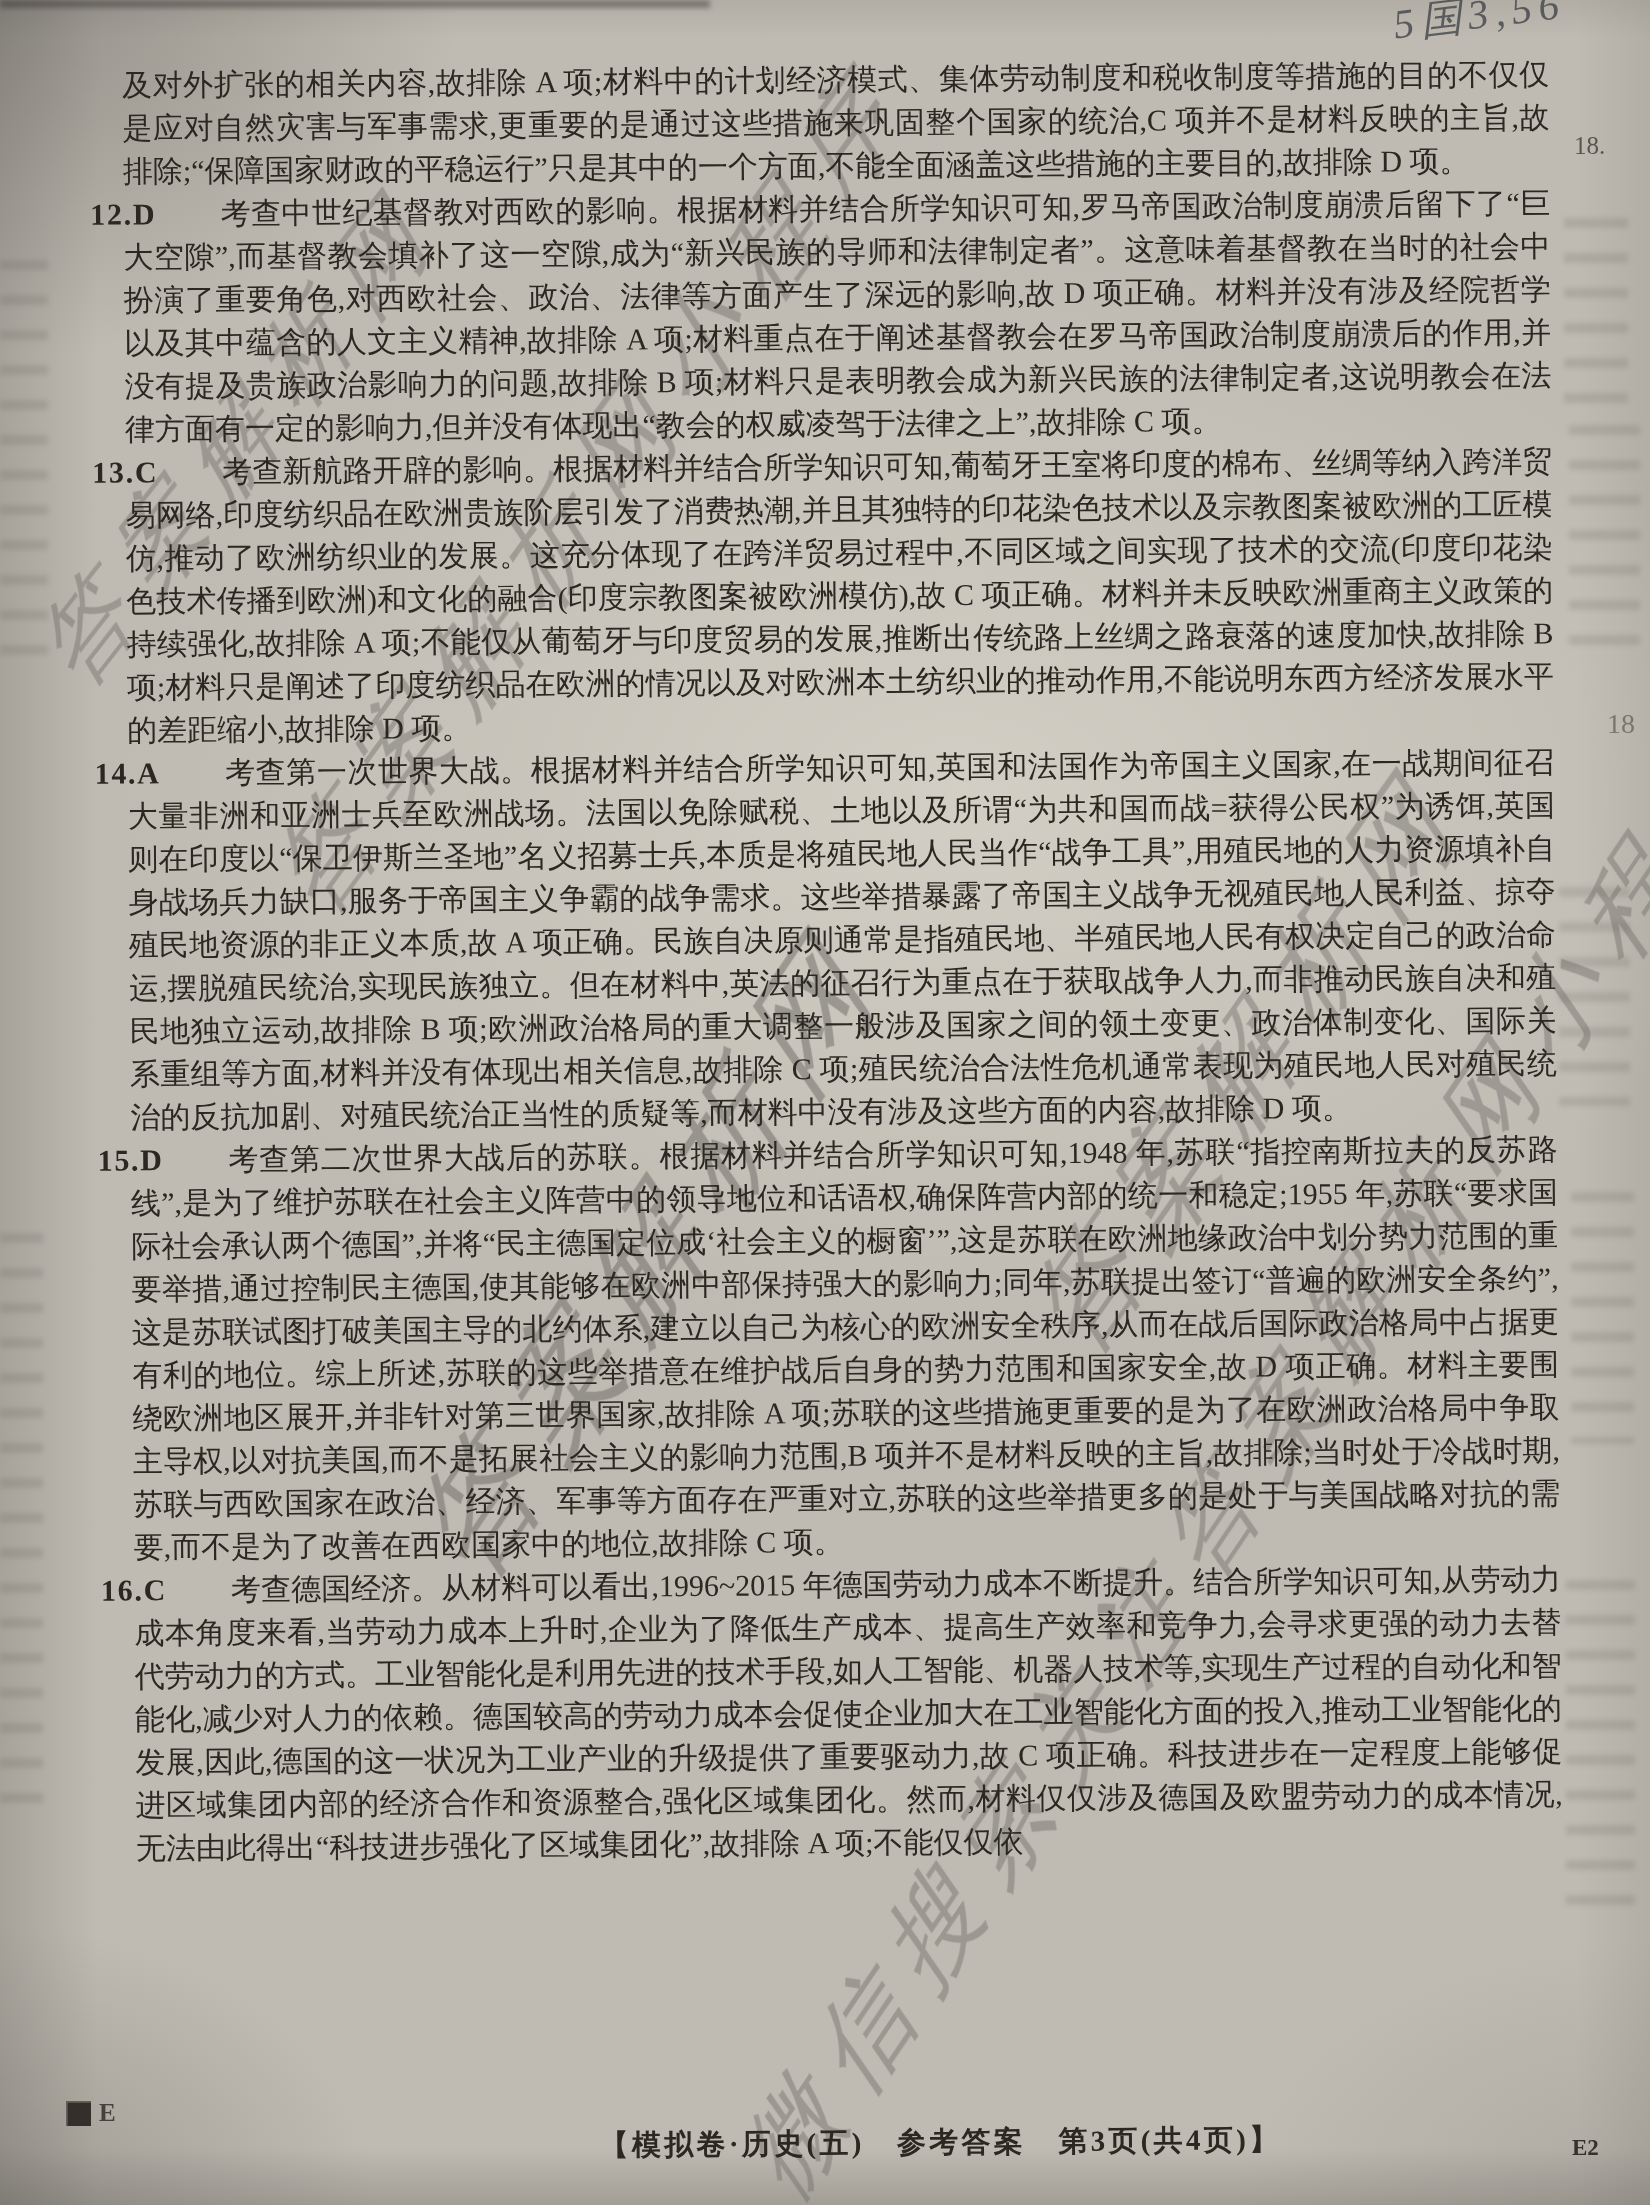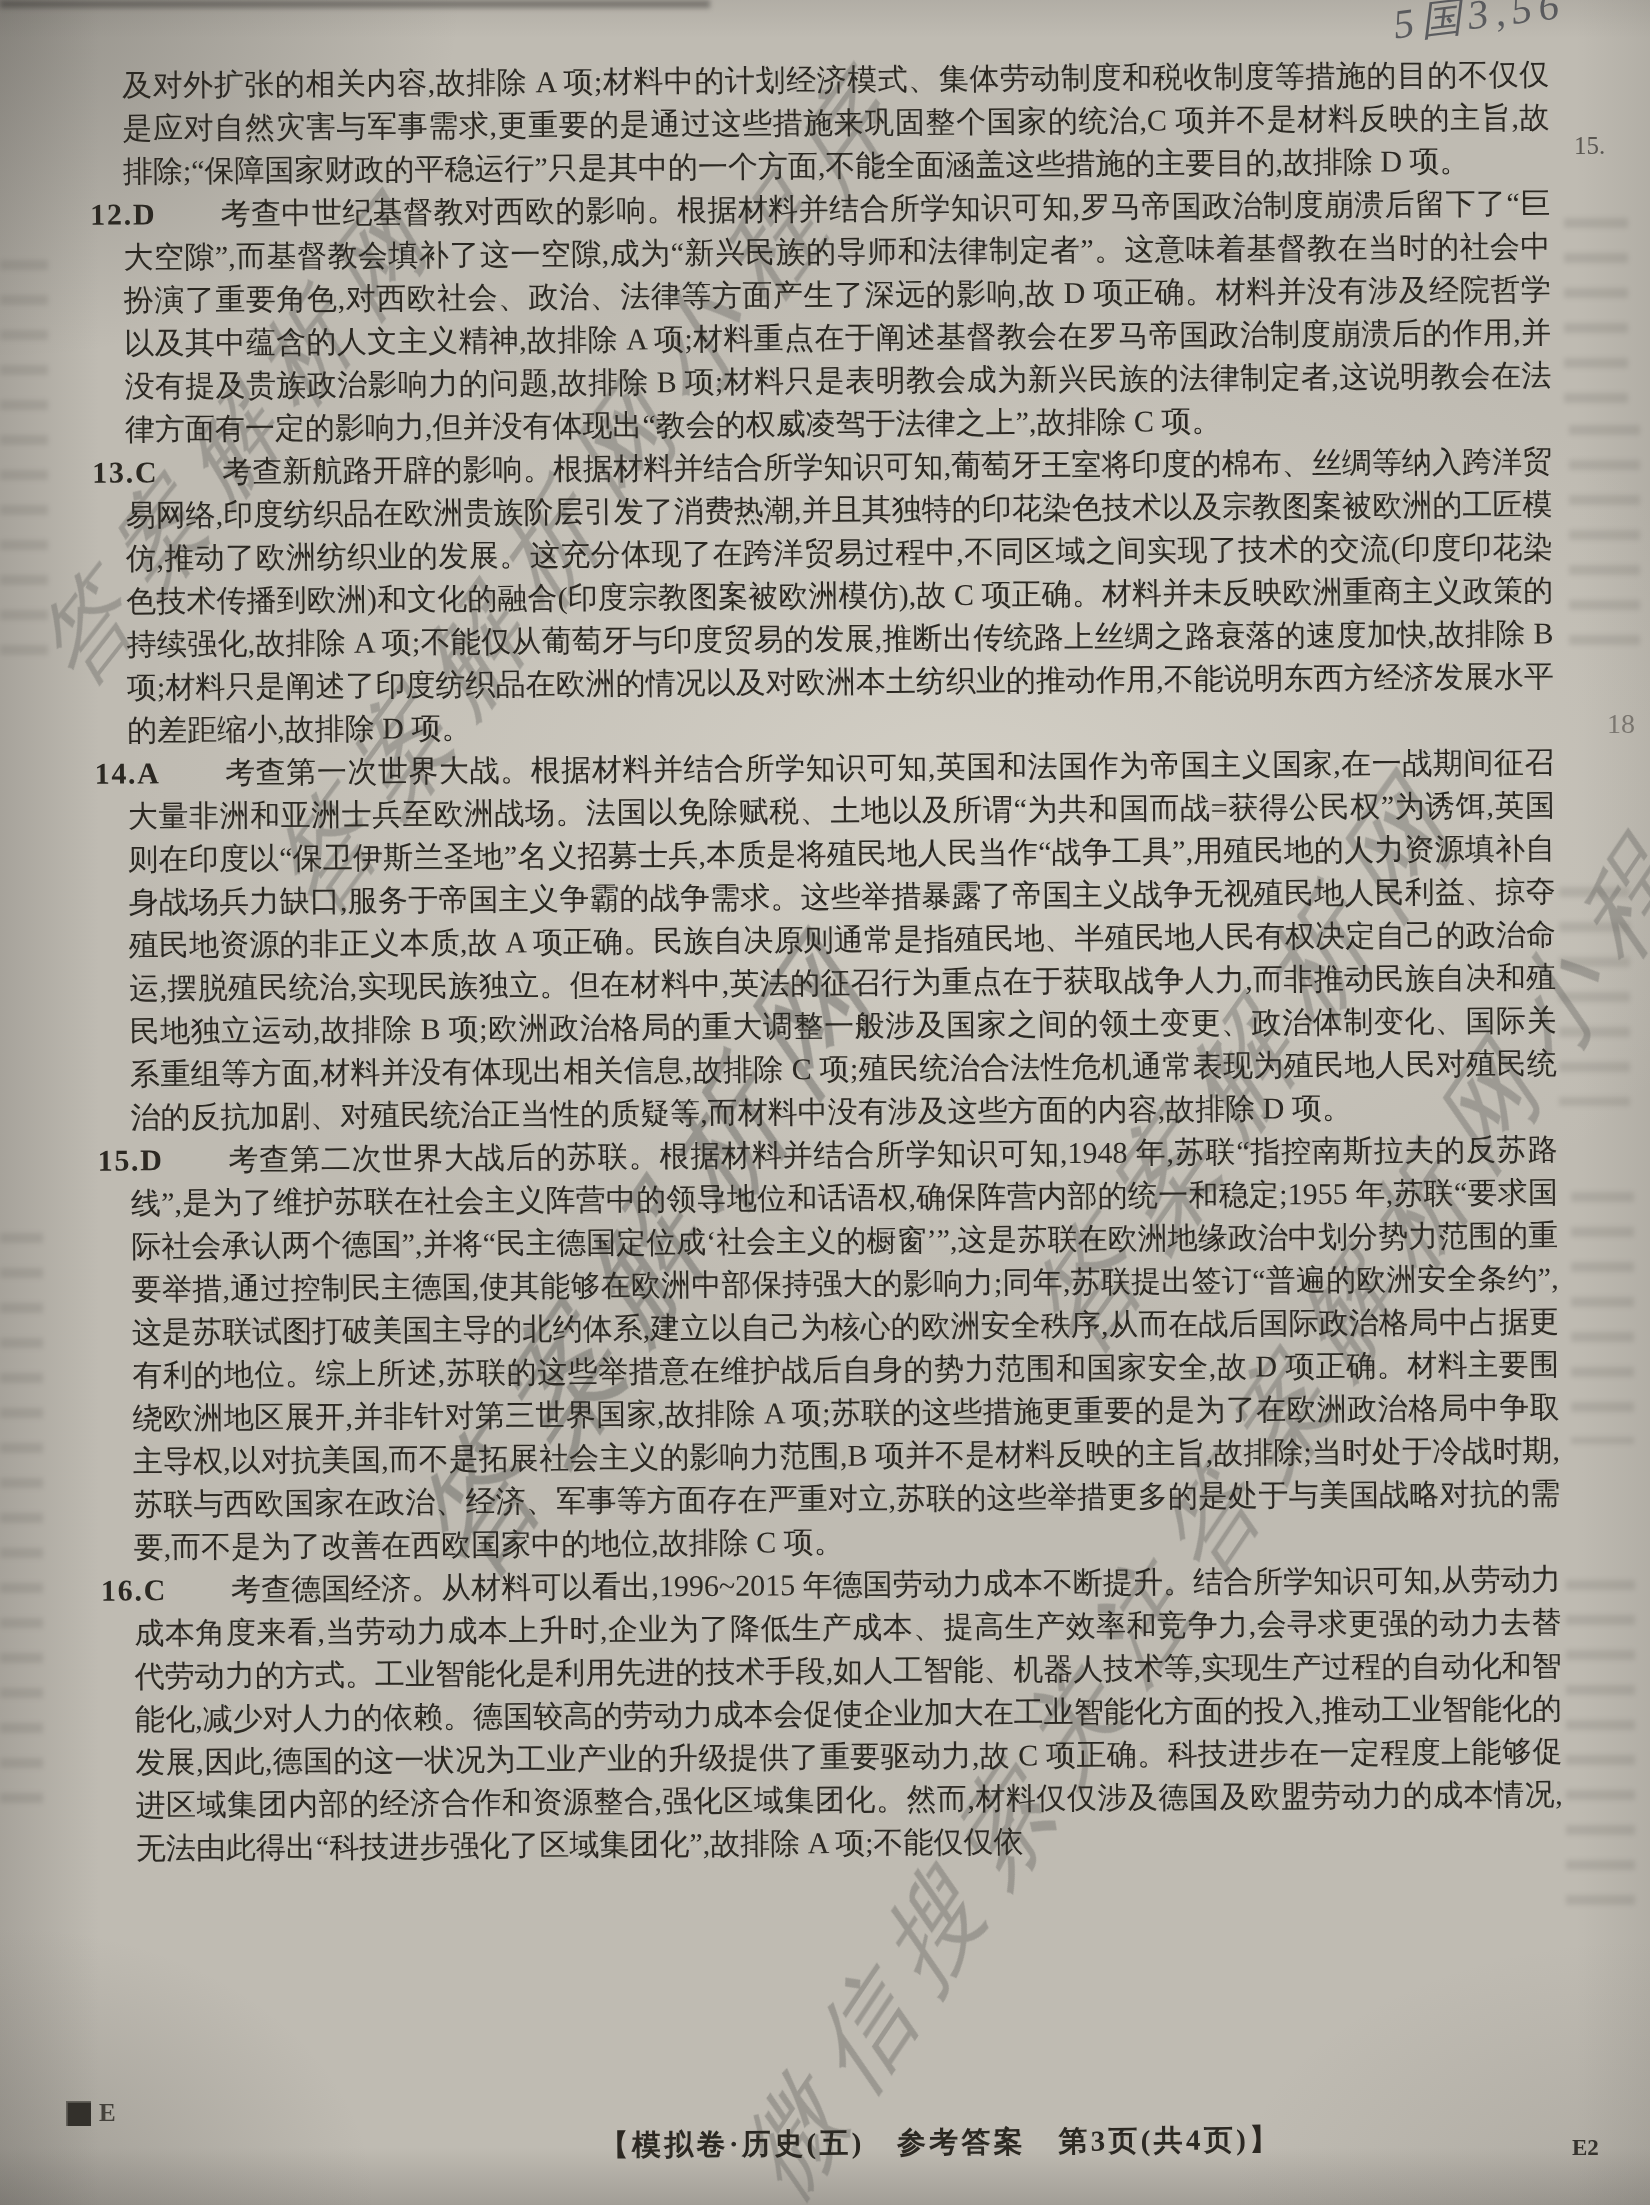--- a/index.html
+++ b/index.html
@@ -80,21 +80,21 @@
   <div class="bleed b6"></div>
   <div class="bleed b7"></div>
 
   <span class="wm wm0">答案解析网</span>
   <span class="wm wm1">答案解析网小程序</span>
   <span class="wm wm2">答案解析网</span>
   <span class="wm wm3">答案解析网</span>
   <span class="wm wm4">微信搜索关注答案解析网小程序</span>
 
   <span class="handwriting">5国3,56</span>
-  <span class="note-17">15.</span>
+  <span class="note-17">18.</span>
   <span class="note-18">18</span>
 
   <div class="content">
     <p class="answer"><span>及对外扩张的相关内容,故排除 A 项;材料中的计划经济模式、集体劳动制度和税收制度等措施的目的不仅仅是应对自然灾害与军事需求,更重要的是通过这些措施来巩固整个国家的统治,C 项并不是材料反映的主旨,故排除;“保障国家财政的平稳运行”只是其中的一个方面,不能全面涵盖这些措施的主要目的,故排除 D 项。</span></p>
     <p class="answer"><span class="label">12.D</span><span>考查中世纪基督教对西欧的影响。根据材料并结合所学知识可知,罗马帝国政治制度崩溃后留下了“巨大空隙”,而基督教会填补了这一空隙,成为“新兴民族的导师和法律制定者”。这意味着基督教在当时的社会中扮演了重要角色,对西欧社会、政治、法律等方面产生了深远的影响,故 D 项正确。材料并没有涉及经院哲学以及其中蕴含的人文主义精神,故排除 A 项;材料重点在于阐述基督教会在罗马帝国政治制度崩溃后的作用,并没有提及贵族政治影响力的问题,故排除 B 项;材料只是表明教会成为新兴民族的法律制定者,这说明教会在法律方面有一定的影响力,但并没有体现出“教会的权威凌驾于法律之上”,故排除 C 项。</span></p>
     <p class="answer"><span class="label">13.C</span><span>考查新航路开辟的影响。根据材料并结合所学知识可知,葡萄牙王室将印度的棉布、丝绸等纳入跨洋贸易网络,印度纺织品在欧洲贵族阶层引发了消费热潮,并且其独特的印花染色技术以及宗教图案被欧洲的工匠模仿,推动了欧洲纺织业的发展。这充分体现了在跨洋贸易过程中,不同区域之间实现了技术的交流(印度印花染色技术传播到欧洲)和文化的融合(印度宗教图案被欧洲模仿),故 C 项正确。材料并未反映欧洲重商主义政策的持续强化,故排除 A 项;不能仅从葡萄牙与印度贸易的发展,推断出传统路上丝绸之路衰落的速度加快,故排除 B 项;材料只是阐述了印度纺织品在欧洲的情况以及对欧洲本土纺织业的推动作用,不能说明东西方经济发展水平的差距缩小,故排除 D 项。</span></p>
     <p class="answer"><span class="label">14.A</span><span>考查第一次世界大战。根据材料并结合所学知识可知,英国和法国作为帝国主义国家,在一战期间征召大量非洲和亚洲士兵至欧洲战场。法国以免除赋税、土地以及所谓“为共和国而战=获得公民权”为诱饵,英国则在印度以“保卫伊斯兰圣地”名义招募士兵,本质是将殖民地人民当作“战争工具”,用殖民地的人力资源填补自身战场兵力缺口,服务于帝国主义争霸的战争需求。这些举措暴露了帝国主义战争无视殖民地人民利益、掠夺殖民地资源的非正义本质,故 A 项正确。民族自决原则通常是指殖民地、半殖民地人民有权决定自己的政治命运,摆脱殖民统治,实现民族独立。但在材料中,英法的征召行为重点在于获取战争人力,而非推动民族自决和殖民地独立运动,故排除 B 项;欧洲政治格局的重大调整一般涉及国家之间的领土变更、政治体制变化、国际关系重组等方面,材料并没有体现出相关信息,故排除 C 项;殖民统治合法性危机通常表现为殖民地人民对殖民统治的反抗加剧、对殖民统治正当性的质疑等,而材料中没有涉及这些方面的内容,故排除 D 项。</span></p>
     <p class="answer"><span class="label">15.D</span><span>考查第二次世界大战后的苏联。根据材料并结合所学知识可知,1948 年,苏联“指控南斯拉夫的反苏路线”,是为了维护苏联在社会主义阵营中的领导地位和话语权,确保阵营内部的统一和稳定;1955 年,苏联“要求国际社会承认两个德国”,并将“民主德国定位成‘社会主义的橱窗’”,这是苏联在欧洲地缘政治中划分势力范围的重要举措,通过控制民主德国,使其能够在欧洲中部保持强大的影响力;同年,苏联提出签订“普遍的欧洲安全条约”,这是苏联试图打破美国主导的北约体系,建立以自己为核心的欧洲安全秩序,从而在战后国际政治格局中占据更有利的地位。综上所述,苏联的这些举措意在维护战后自身的势力范围和国家安全,故 D 项正确。材料主要围绕欧洲地区展开,并非针对第三世界国家,故排除 A 项;苏联的这些措施更重要的是为了在欧洲政治格局中争取主导权,以对抗美国,而不是拓展社会主义的影响力范围,B 项并不是材料反映的主旨,故排除;当时处于冷战时期,苏联与西欧国家在政治、经济、军事等方面存在严重对立,苏联的这些举措更多的是处于与美国战略对抗的需要,而不是为了改善在西欧国家中的地位,故排除 C 项。</span></p>
     <p class="answer"><span class="label">16.C</span><span>考查德国经济。从材料可以看出,1996~2015 年德国劳动力成本不断提升。结合所学知识可知,从劳动力成本角度来看,当劳动力成本上升时,企业为了降低生产成本、提高生产效率和竞争力,会寻求更强的动力去替代劳动力的方式。工业智能化是利用先进的技术手段,如人工智能、机器人技术等,实现生产过程的自动化和智能化,减少对人力的依赖。德国较高的劳动力成本会促使企业加大在工业智能化方面的投入,推动工业智能化的发展,因此,德国的这一状况为工业产业的升级提供了重要驱动力,故 C 项正确。科技进步在一定程度上能够促进区域集团内部的经济合作和资源整合,强化区域集团化。然而,材料仅仅涉及德国及欧盟劳动力的成本情况,无法由此得出“科技进步强化了区域集团化”,故排除 A 项;不能仅仅依</span></p>
   </div>

